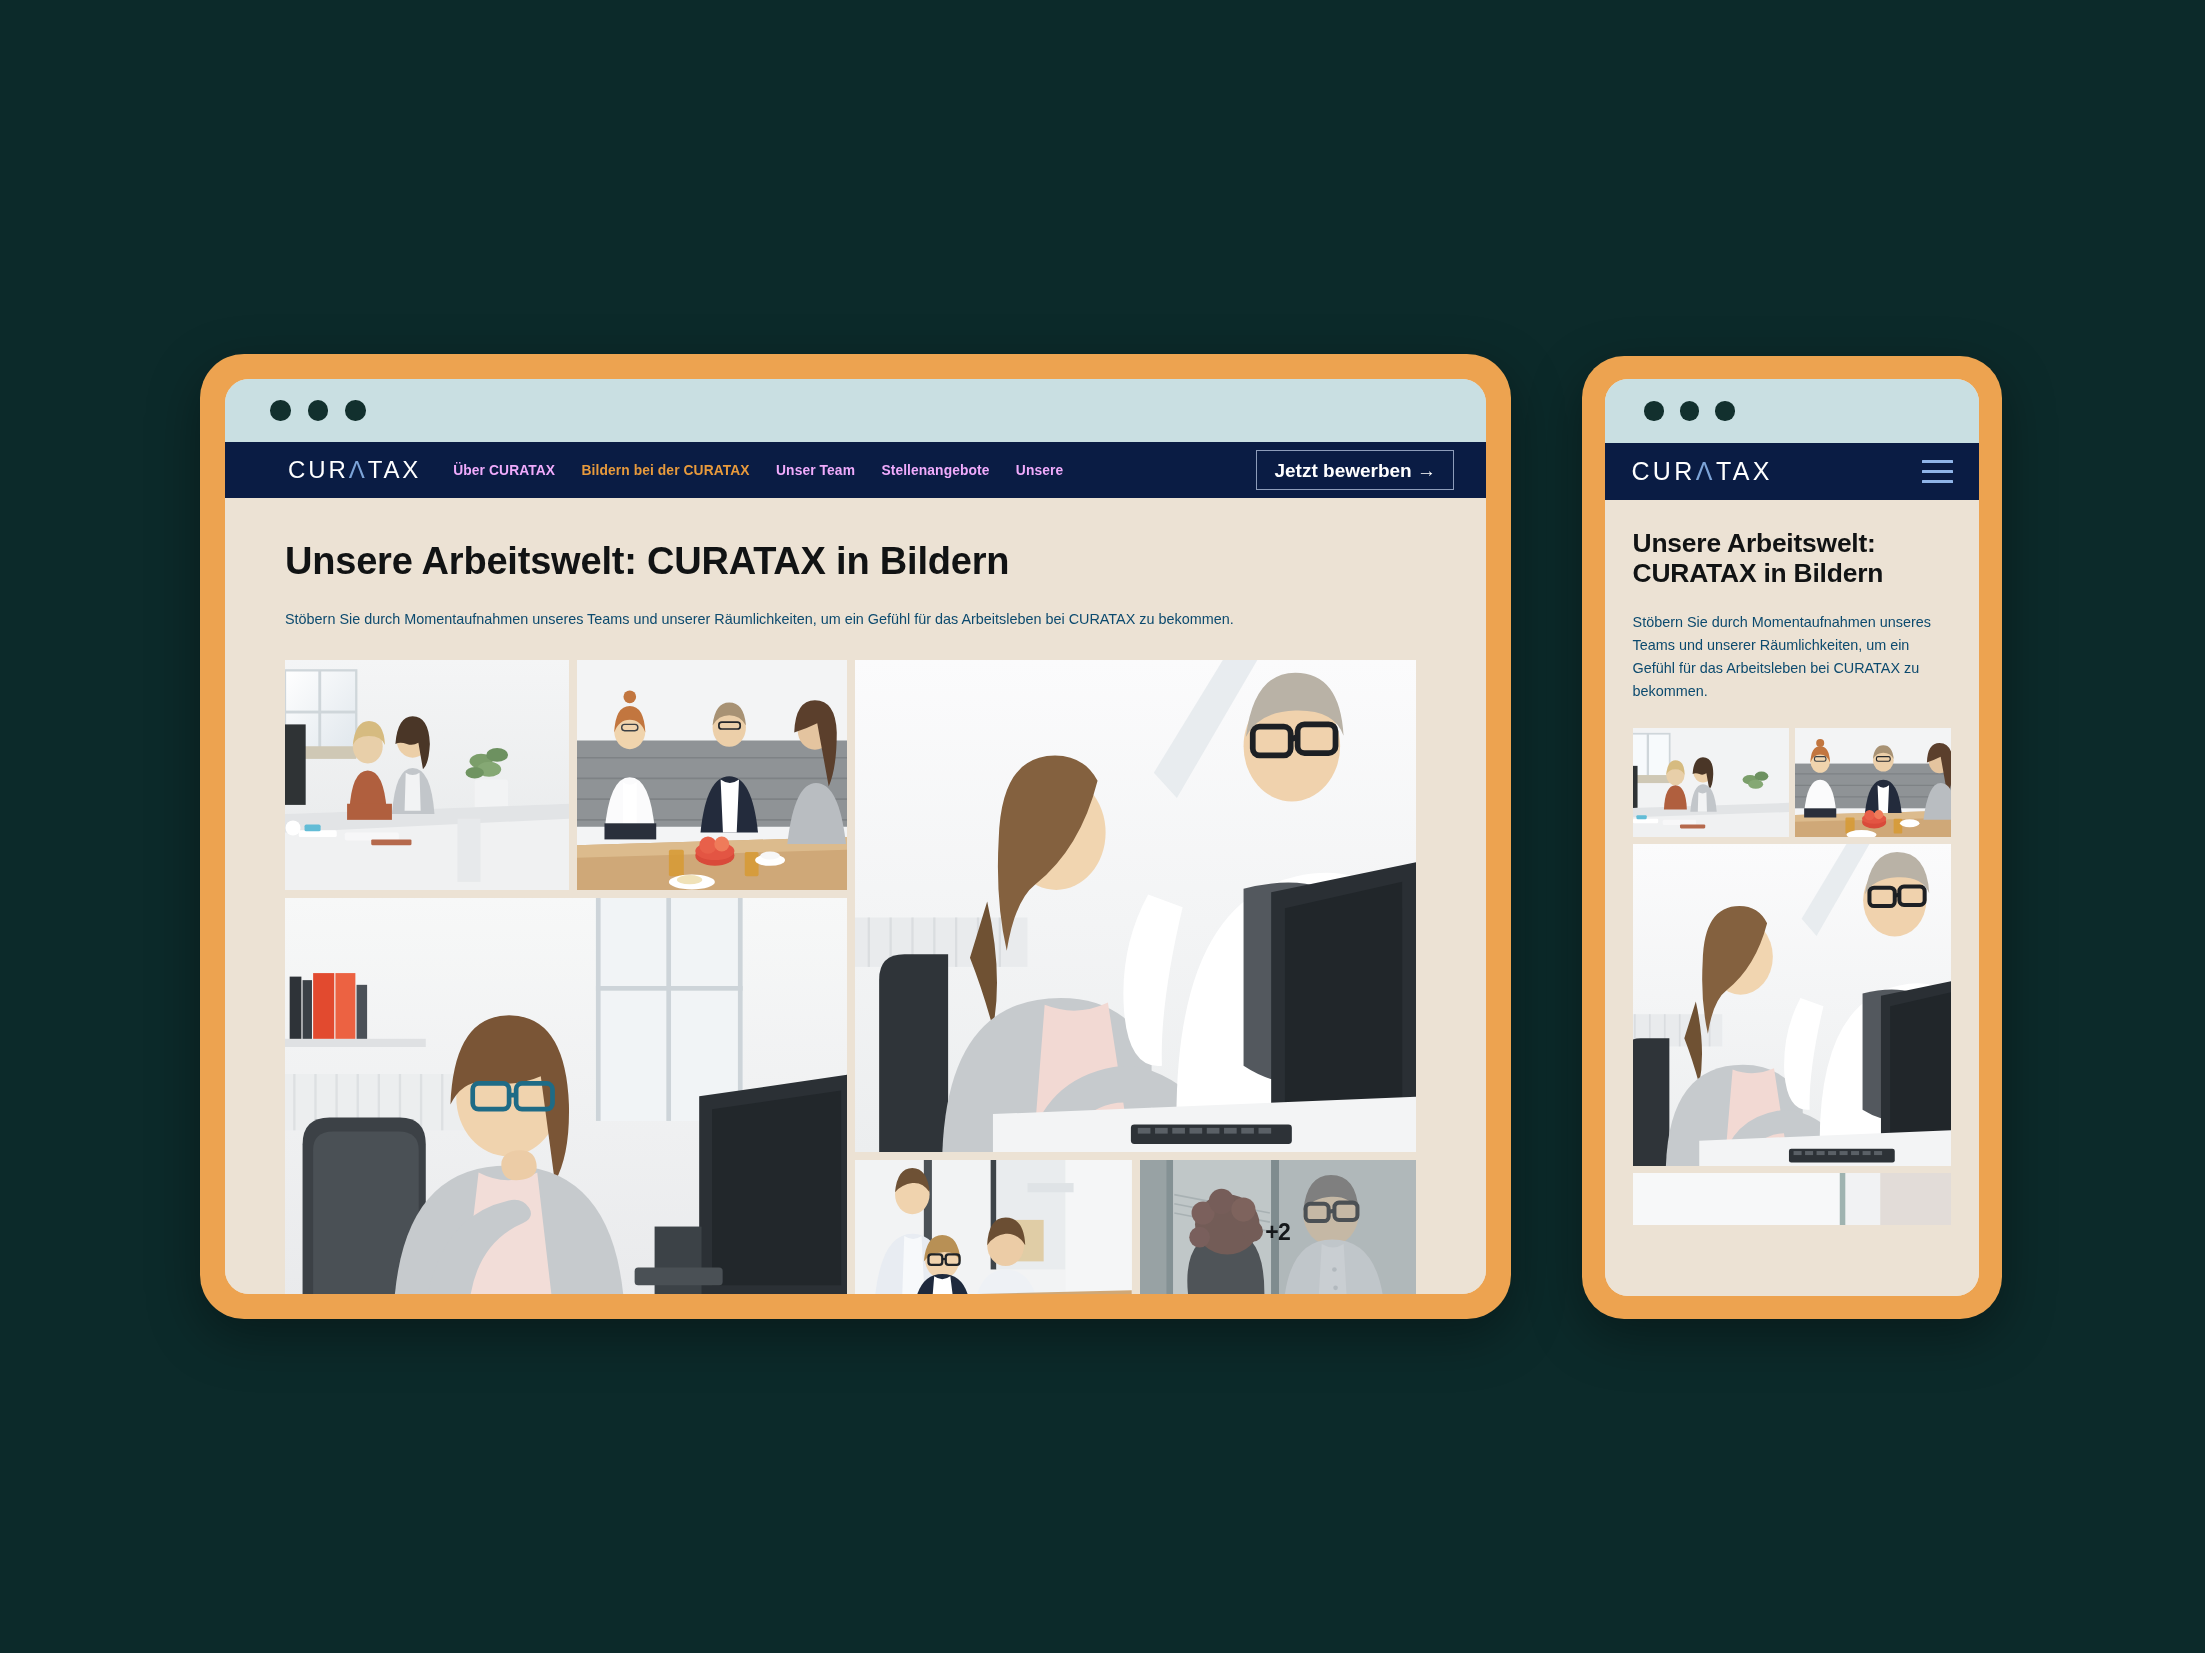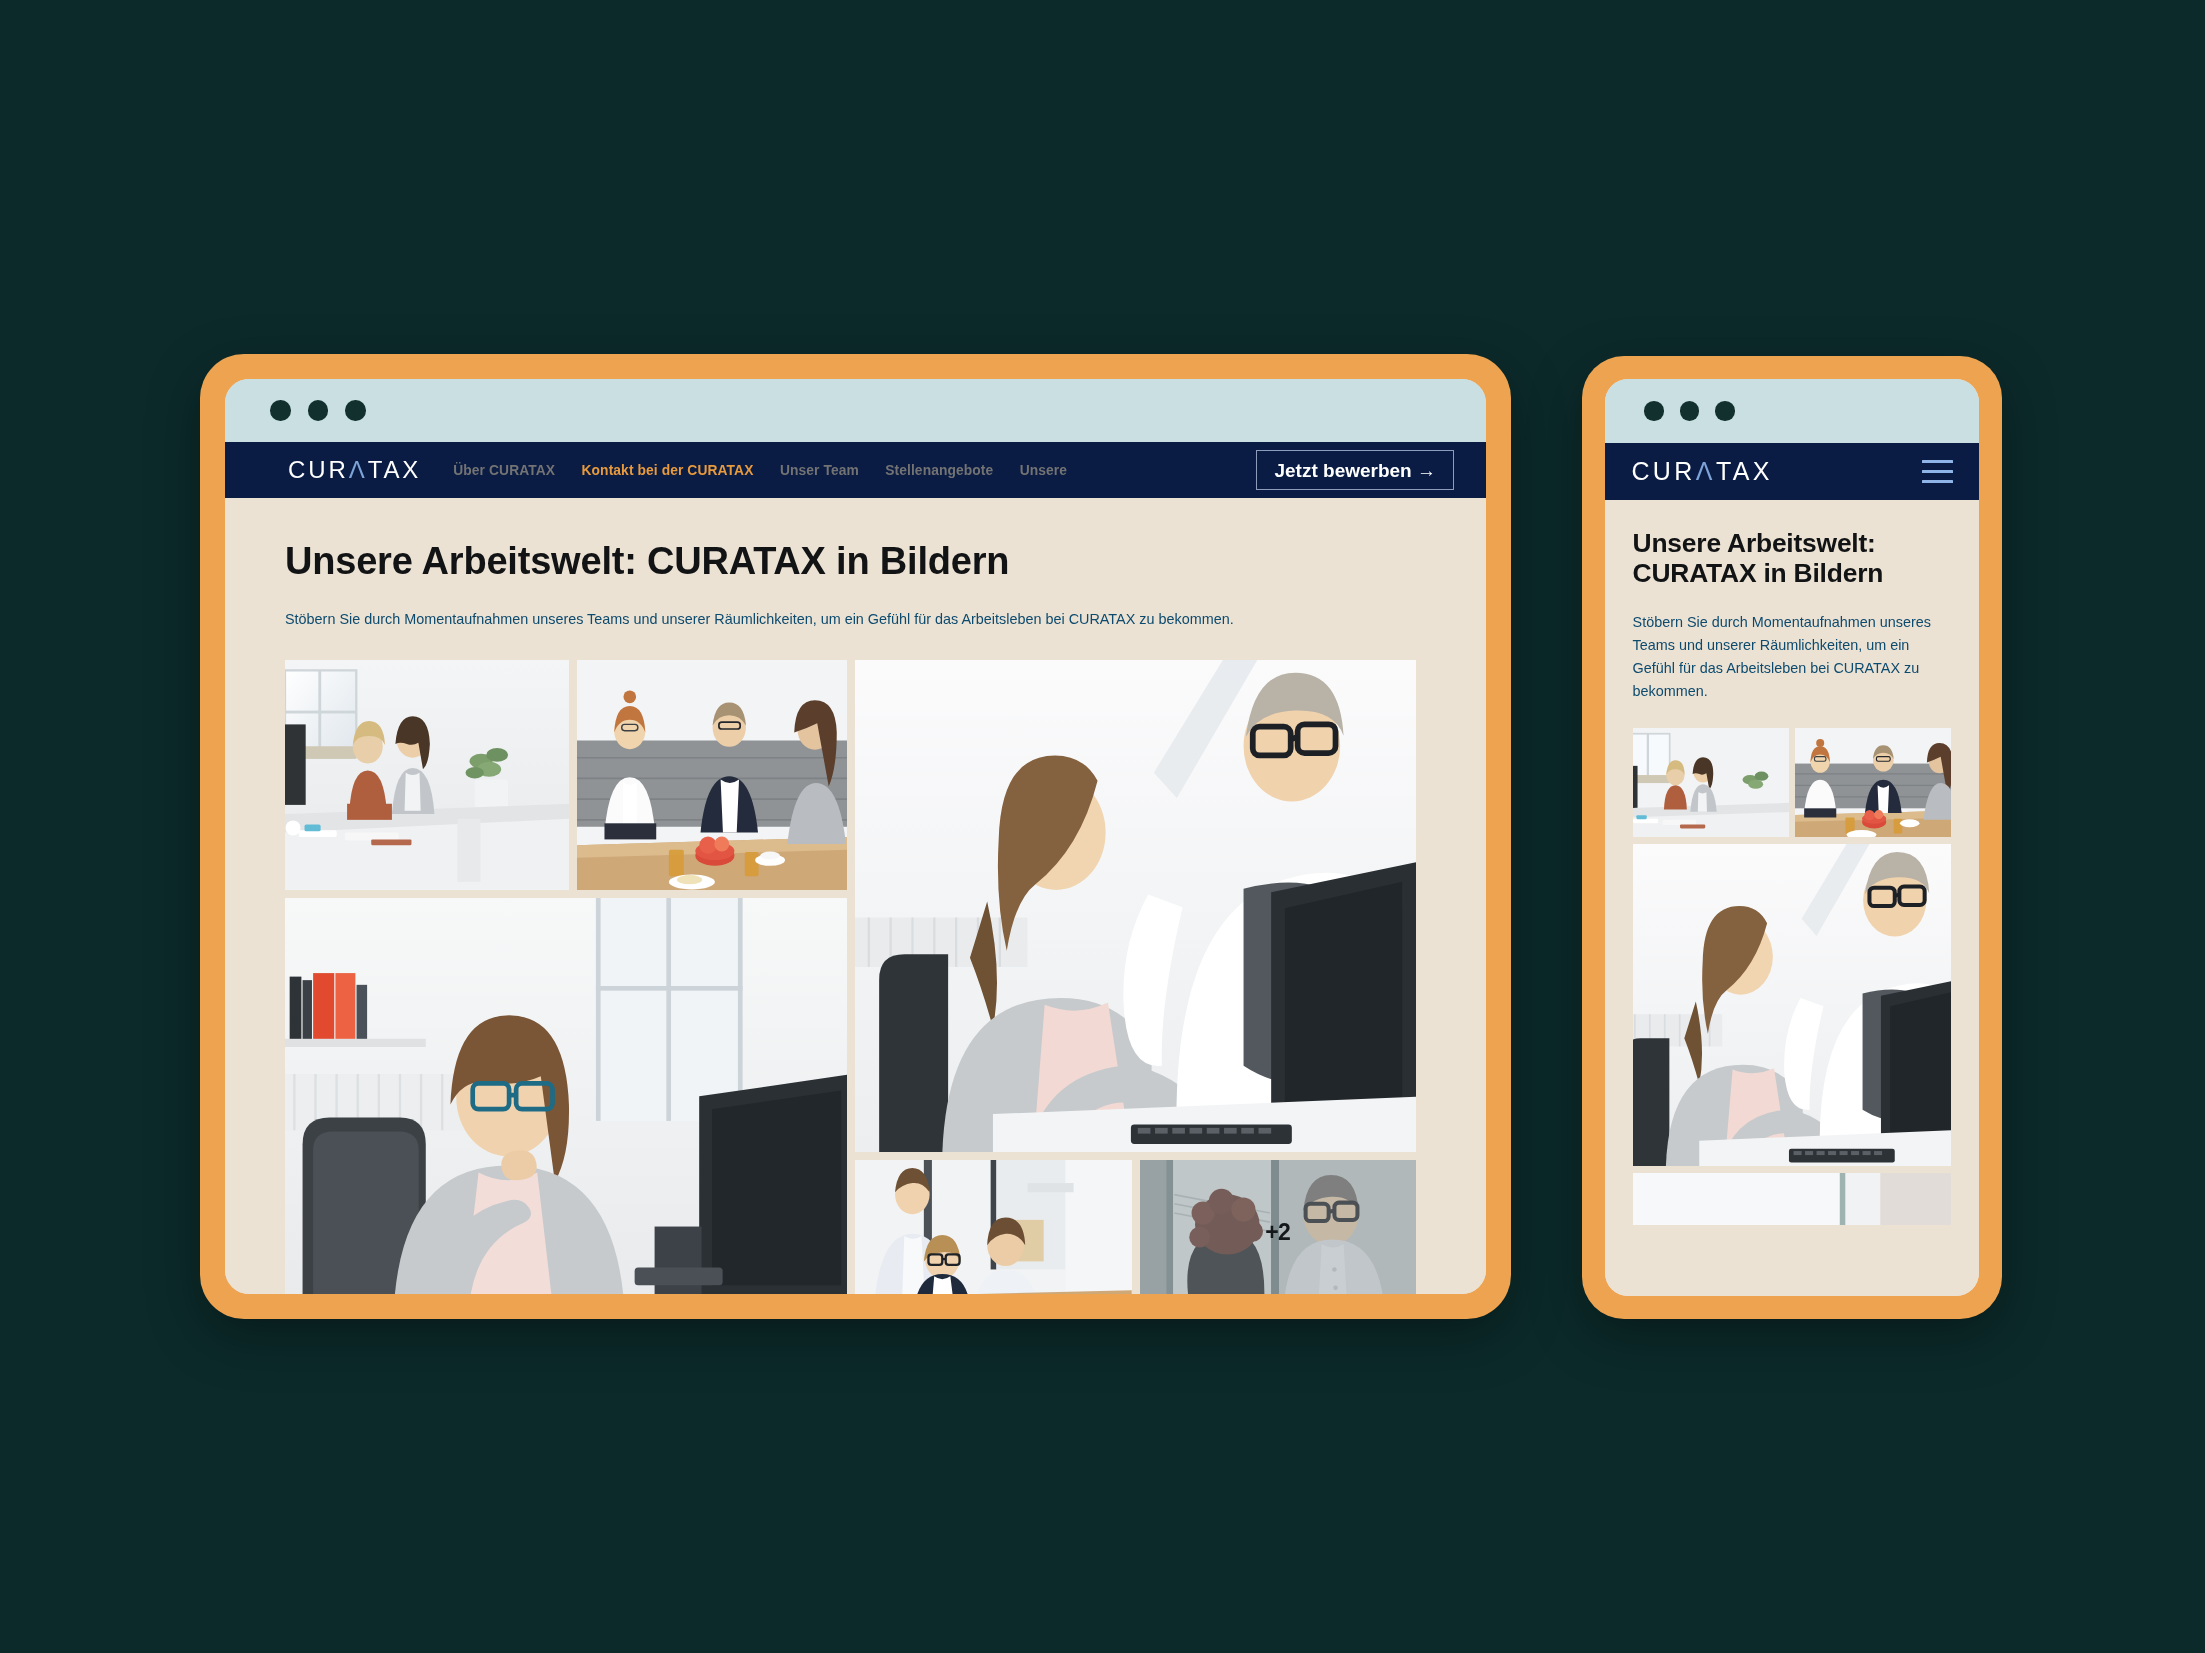--- a/index.html
+++ b/index.html
@@ -92,21 +92,21 @@
   .mobile  .logo { font-size: 25px; letter-spacing: 3.4px; }
   .logo .lam { color: #7da4d8; display: inline-block; }
 
   
   .navlinks {
     display: flex;
     align-items: center;
     gap: 26.4px;
   }
   .navlink {
-    color: #737373;
+    color: #f0abfc;
     font-size: 13.8px;
     font-weight: 700;
     white-space: nowrap;
     letter-spacing: 0.1px;
   }
   .navlink.active { color: #e89a3c; }
 
   .cta {
     margin-left: auto;
     border: 1.1px solid #8d9cba;
@@ -219,21 +219,21 @@
 
       <div class="navbar">
         <span class="logo">
           <span>CUR</span>
             <span class="lam">Λ</span>
             <span>TAX</span>
         </span>
 
         <nav class="navlinks">
           <a class="navlink">Über CURATAX</a>
-          <a class="navlink active">Kontakt bei der CURATAX</a>
+          <a class="navlink active">Bildern bei der CURATAX</a>
           <a class="navlink">Unser Team</a>
           <a class="navlink">Stellenangebote</a>
           <a class="navlink">Unsere</a>
         </nav>
 
         <button class="cta">Jetzt bewerben →</button>
       </div>
 
       <div class="page">
         <h1 class="page-title">Unsere Arbeitswelt: CURATAX in Bildern</h1>

